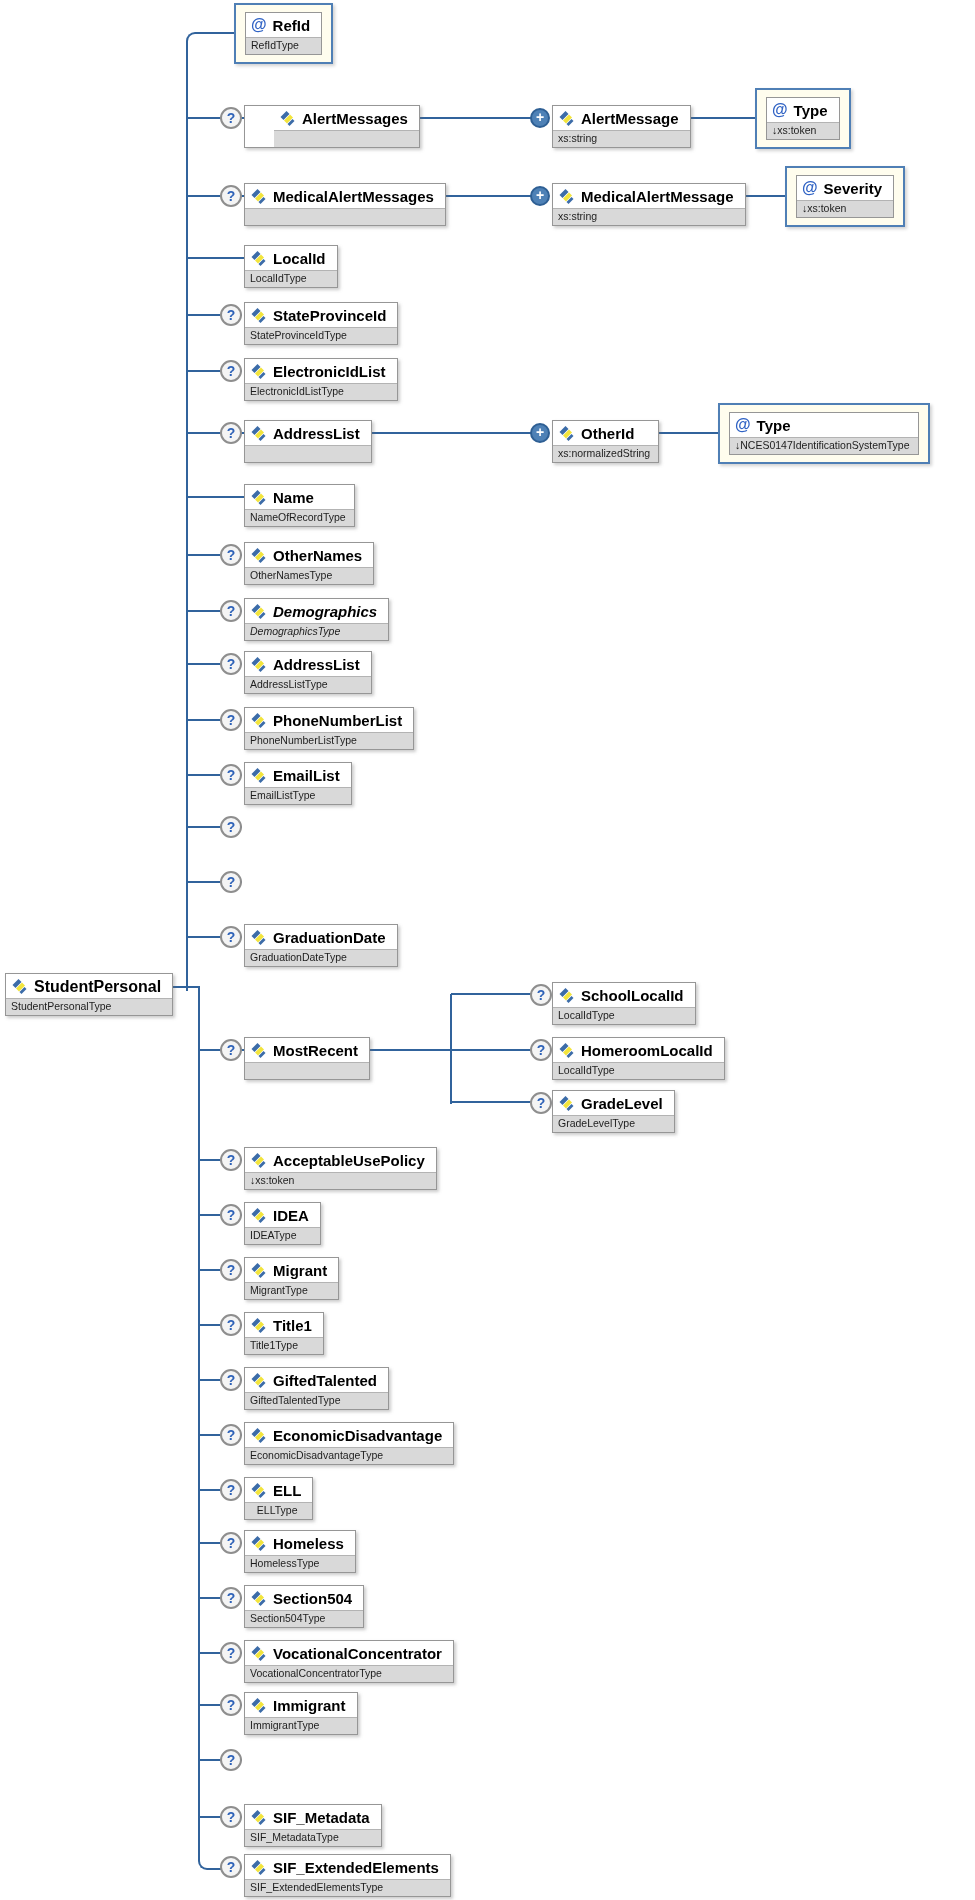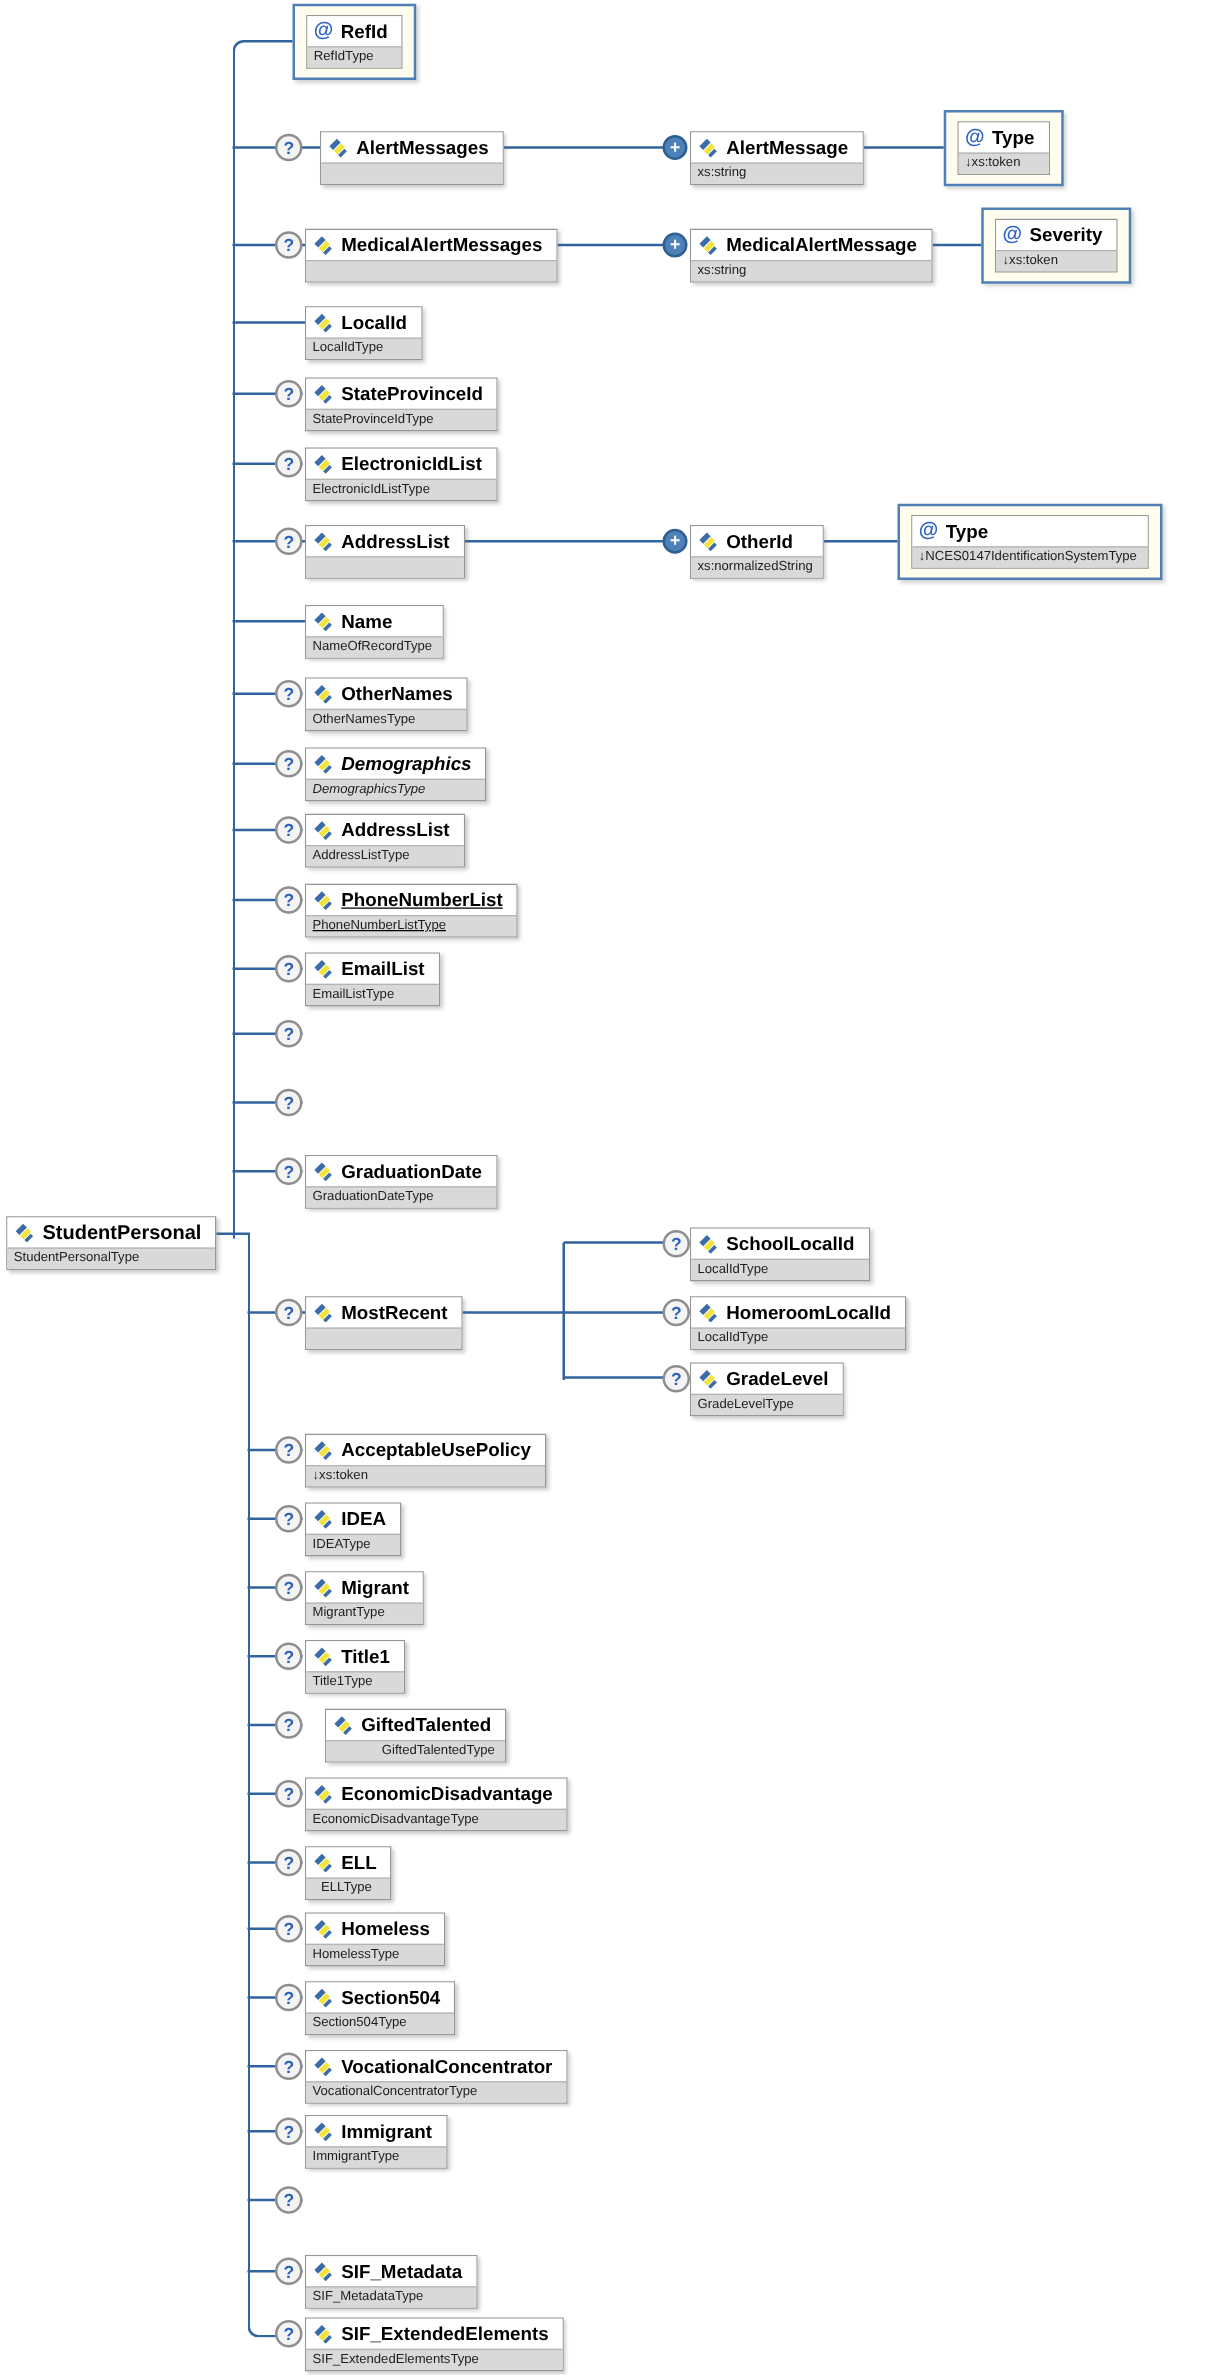--- a/index.html
+++ b/index.html
@@ -96,21 +96,21 @@
             <polygon points="8,14 13,9 15,11 10,16" fill="#3c6ca8"></polygon>
           </svg></span>
         <span class="nname">StudentPersonal</span>
       </div>
       <div class="trow">StudentPersonalType</div>
     </div>
     <div class="attrbox" style="left: 234px; top: 3px;"><div class="node"><div class="nrow">
           <span class="aicon">@</span>
           <span class="nname">RefId</span>
         </div><div class="trow">RefIdType</div></div></div>
-    <div class="node" style="left: 256px; top: 105px;">
+    <div class="node" style="left: 244px; top: 105px; padding-left: 29px;">
       <div class="nrow">
         <span class="eicon"><svg width="17" height="16" viewBox="0 0 16 16">
             <polygon points="1,7 7,1 10,4 4,10" fill="#3c6ca8"></polygon>
             <polygon points="4.5,10.5 10.5,4.5 13.5,7.5 7.5,13.5" fill="#f2e43c"></polygon>
             <polygon points="8,14 13,9 15,11 10,16" fill="#3c6ca8"></polygon>
           </svg></span>
         <span class="nname">AlertMessages</span>
       </div>
       <div class="trow"></div>
     </div>
@@ -262,21 +262,21 @@
         <span class="eicon"><svg width="17" height="16" viewBox="0 0 16 16">
             <polygon points="1,7 7,1 10,4 4,10" fill="#3c6ca8"></polygon>
             <polygon points="4.5,10.5 10.5,4.5 13.5,7.5 7.5,13.5" fill="#f2e43c"></polygon>
             <polygon points="8,14 13,9 15,11 10,16" fill="#3c6ca8"></polygon>
           </svg></span>
         <span class="nname">AddressList</span>
       </div>
       <div class="trow">AddressListType</div>
     </div>
     <div class="qcircle" style="left: 220px; top: 653px;">?</div>
-    <div class="node" style="left: 244px; top: 707px; text-decoration: underline;">
+    <div class="node" style="left: 244px; top: 707px;">
       <div class="nrow">
         <span class="eicon"><svg width="17" height="16" viewBox="0 0 16 16">
             <polygon points="1,7 7,1 10,4 4,10" fill="#3c6ca8"></polygon>
             <polygon points="4.5,10.5 10.5,4.5 13.5,7.5 7.5,13.5" fill="#f2e43c"></polygon>
             <polygon points="8,14 13,9 15,11 10,16" fill="#3c6ca8"></polygon>
           </svg></span>
         <span class="nname">PhoneNumberList</span>
       </div>
       <div class="trow">PhoneNumberListType</div>
     </div>
@@ -396,21 +396,21 @@
         <span class="eicon"><svg width="17" height="16" viewBox="0 0 16 16">
             <polygon points="1,7 7,1 10,4 4,10" fill="#3c6ca8"></polygon>
             <polygon points="4.5,10.5 10.5,4.5 13.5,7.5 7.5,13.5" fill="#f2e43c"></polygon>
             <polygon points="8,14 13,9 15,11 10,16" fill="#3c6ca8"></polygon>
           </svg></span>
         <span class="nname">Title1</span>
       </div>
       <div class="trow">Title1Type</div>
     </div>
     <div class="qcircle" style="left: 220px; top: 1314px;">?</div>
-    <div class="node" style="left: 260px; top: 1367px; text-align: right;">
+    <div class="node" style="left: 244px; top: 1367px;">
       <div class="nrow">
         <span class="eicon"><svg width="17" height="16" viewBox="0 0 16 16">
             <polygon points="1,7 7,1 10,4 4,10" fill="#3c6ca8"></polygon>
             <polygon points="4.5,10.5 10.5,4.5 13.5,7.5 7.5,13.5" fill="#f2e43c"></polygon>
             <polygon points="8,14 13,9 15,11 10,16" fill="#3c6ca8"></polygon>
           </svg></span>
         <span class="nname">GiftedTalented</span>
       </div>
       <div class="trow">GiftedTalentedType</div>
     </div>

